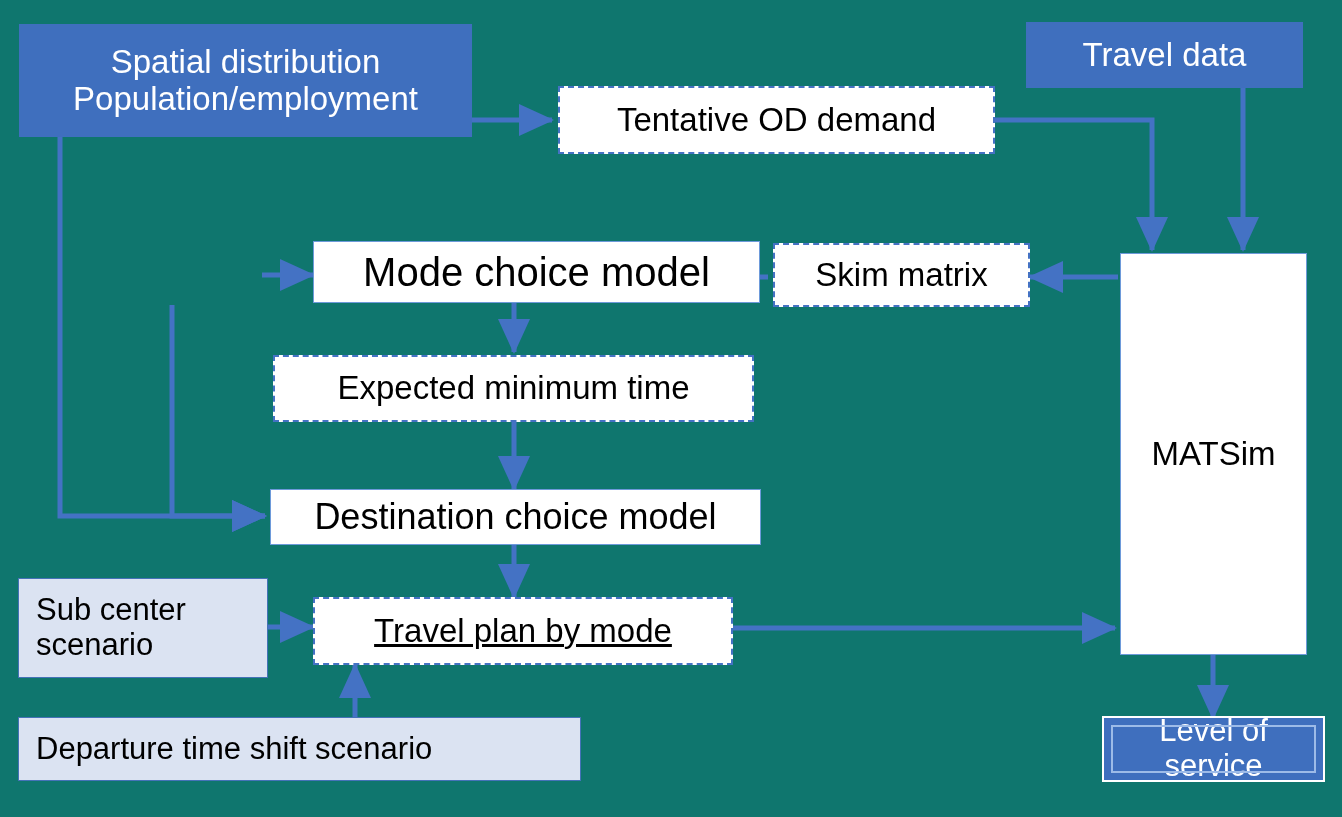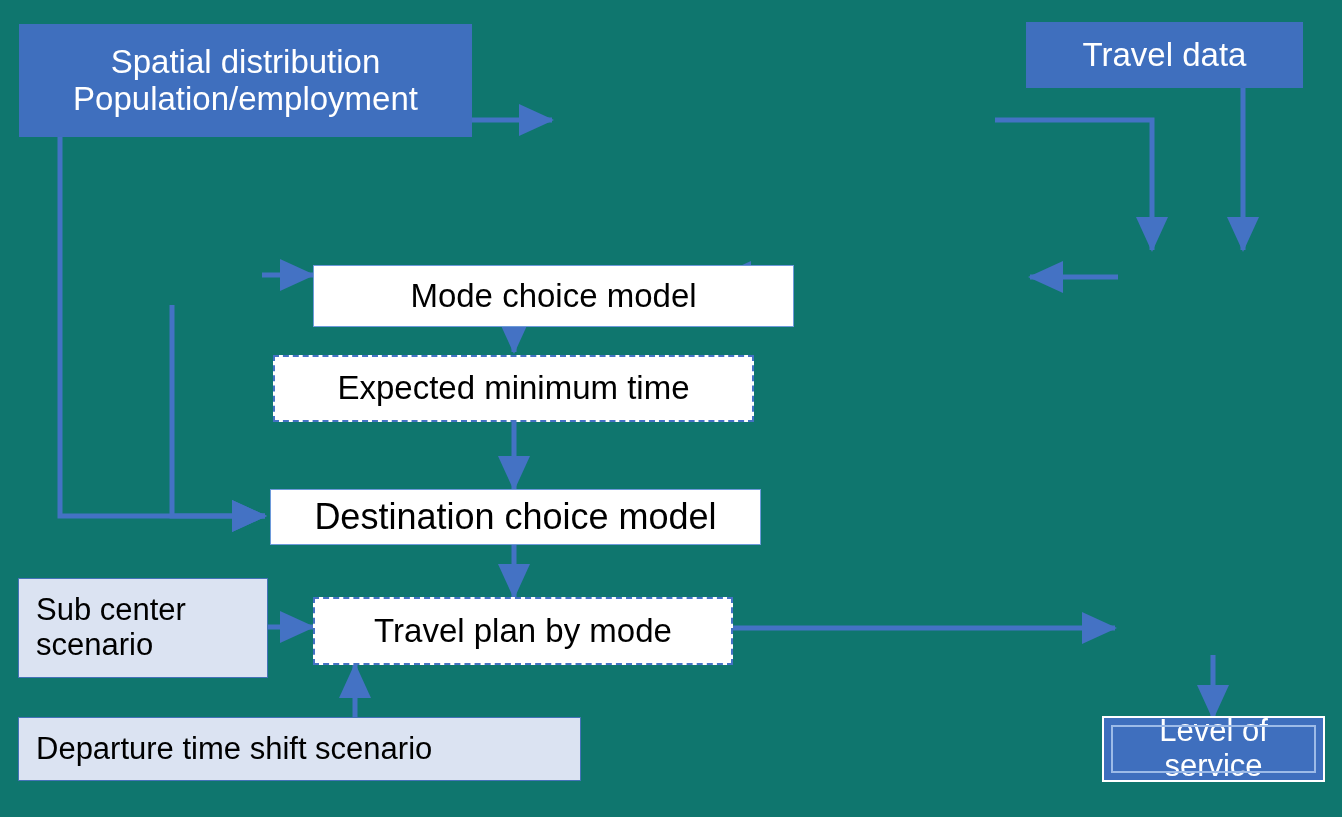--- a/index.html
+++ b/index.html
@@ -119,50 +119,59 @@
 
       <path d="M1213,655 L1213,718"></path>
     </g>
   </svg>
 
   <div class="node filled" style="left:19px; top:24px; width:453px; height:113px; font-size:33px;">
     <span class="lbl">Spatial distribution
 Population/employment</span>
   </div>
 
+  <div class="node dashed" style="left:558px; top:86px; width:437px; height:68px; font-size:33px;">
+    <span class="lbl">Tentative OD demand</span>
+  </div>
 
   <div class="node filled" style="left:1026px; top:22px; width:277px; height:66px; font-size:33px;">
     <span class="lbl">Travel data</span>
   </div>
 
 
-  <div class="node outline" style="left:313px; top:241px; width:481px; height:62px; font-size:33px;margin-top:24px;">
+  <div class="node outline" style="left:313px; top:241px; width:447px; height:62px; font-size:40px;">
     <span class="lbl">Mode choice model</span>
   </div>
 
+  <div class="node dashed" style="left:773px; top:243px; width:257px; height:64px; font-size:33px;">
+    <span class="lbl">Skim matrix</span>
+  </div>
 
+  <div class="node outline" style="left:1120px; top:253px; width:187px; height:402px; font-size:33px;">
+    <span class="lbl">MATSim</span>
+  </div>
 
   <div class="node dashed" style="left:273px; top:355px; width:481px; height:67px; font-size:33px;">
     <span class="lbl">Expected minimum time</span>
   </div>
 
   <div class="node outline" style="left:270px; top:489px; width:491px; height:56px; font-size:36px;">
     <span class="lbl">Destination choice model</span>
   </div>
 
   <div class="node light" style="left:18px; top:717px; width:563px; height:64px; font-size:31px; justify-content:flex-start; padding-left:17px; text-align:left;">
     <span class="lbl">Departure time shift scenario</span>
   </div>
 
   <div class="node light" style="left:18px; top:578px; width:250px; height:100px; font-size:31px; justify-content:flex-start; padding-left:17px; text-align:left;">
     <span class="lbl">Sub center
 scenario</span>
   </div>
 
-  <div class="node dashed" style="left:313px; top:597px; width:420px; height:68px; font-size:33px;">
+  <div class="node dashed" style="left:313px; top:597px; width:420px; height:68px; font-size:33px;text-decoration:underline;">
     <span class="lbl">Travel plan by mode</span>
   </div>
 
   <div class="node double" style="left:1104px; top:718px; width:219px; height:62px; font-size:31px;">
     <span class="inner-frame"></span>
     <span class="lbl">Level of service</span>
   </div>
 
 </div>
 

